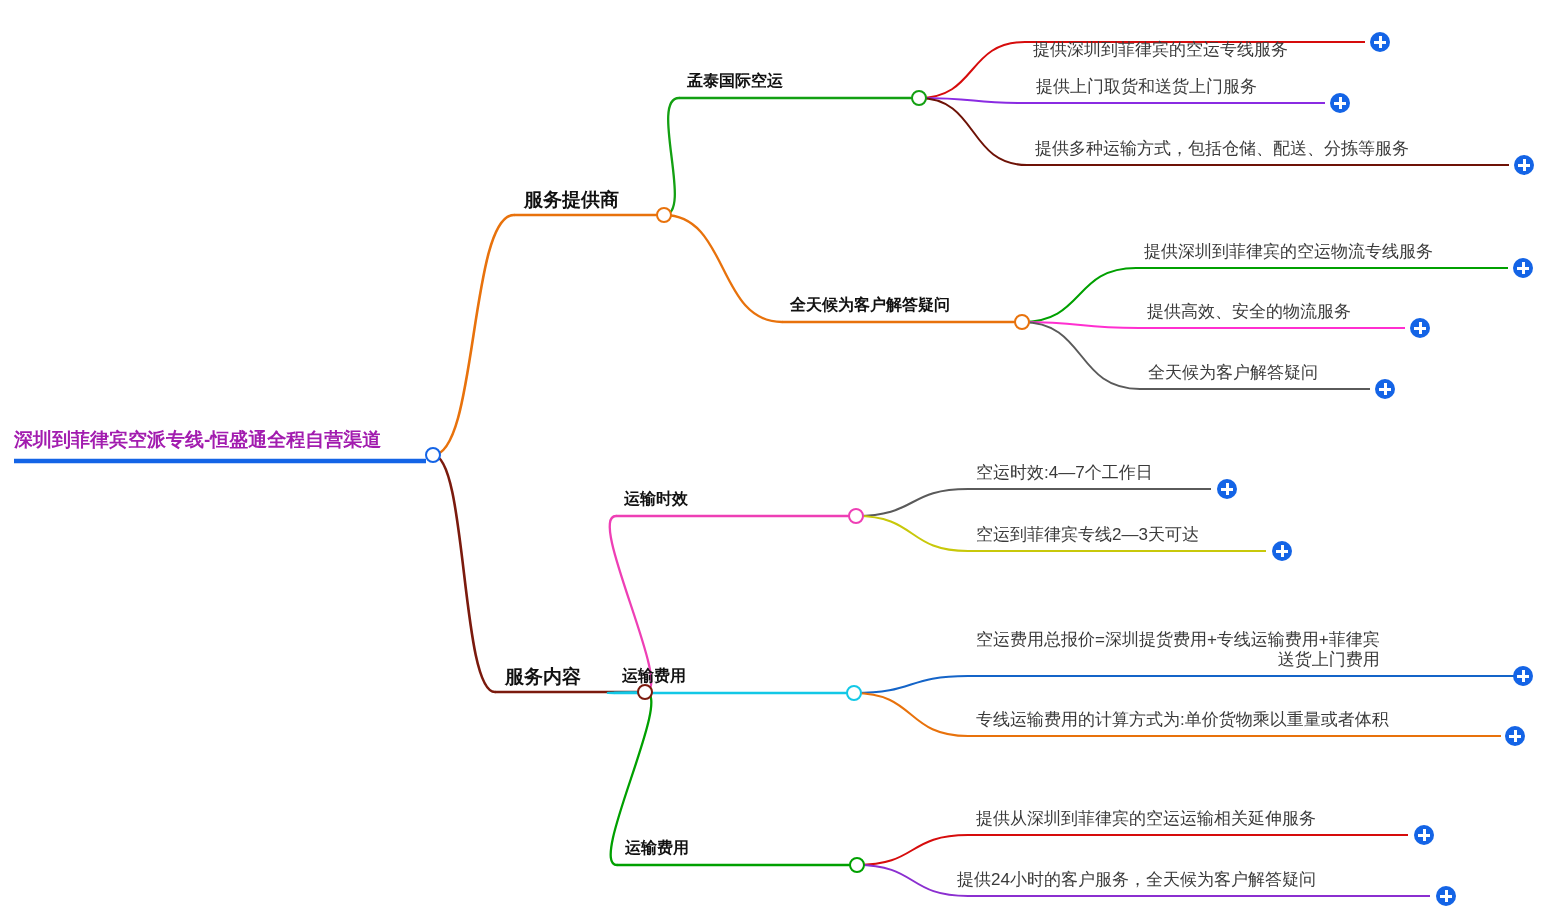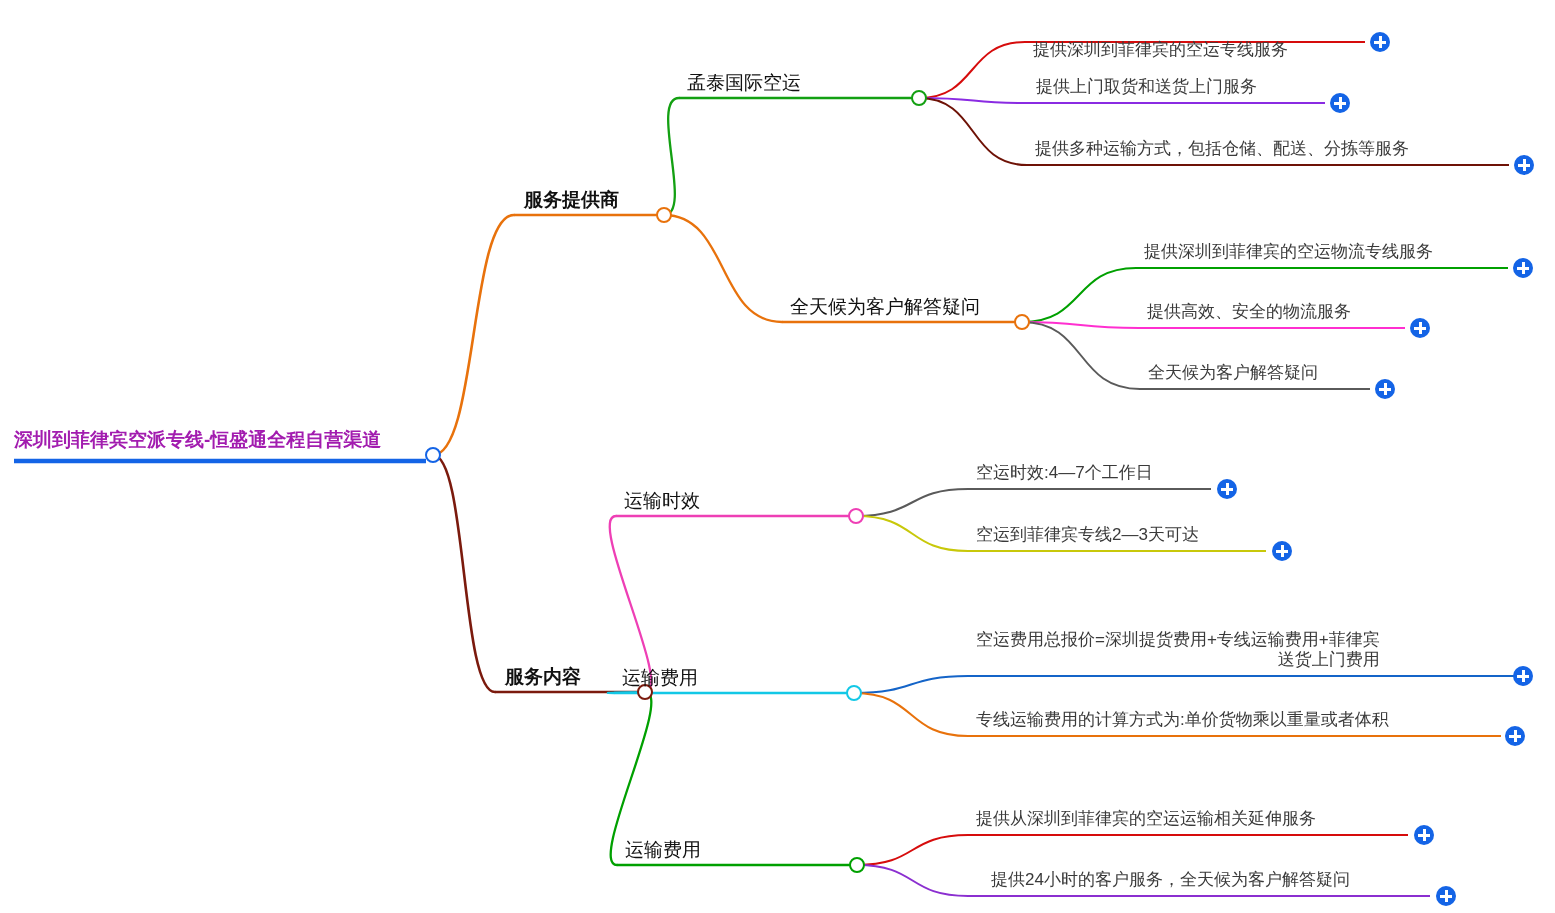--- a/index.html
+++ b/index.html
@@ -40,22 +40,22 @@
     font-weight: bold;
     color: #a21caf;
     letter-spacing: 0px;
   }
   .level1-node {
     font-size: 19px;
     font-weight: bold;
     color: #111111;
   }
   .level2-node {
-    font-size: 19px;
-    font-weight: normal;
+    font-size: 16px;
+    font-weight: bold;
     color: #111111;
   }
   .leaf-node {
     font-size: 17px;
     font-weight: normal;
     color: #3a3a3a;
   }
   .dot {
     position: absolute;
     border-radius: 50%;
@@ -207,19 +207,19 @@
       </div>
       <div class="plus-btn" style="left: 1505px; top: 726px;"></div>
       <div class="node level2-node" style="left: 625px; top: 839px;">
         <span class="node-label">运输费用</span>
       </div>
       <div class="dot" style="left: 849px; top: 857px; width: 16px; height: 16px; border: 2.2px solid rgb(0, 160, 0);"></div>
       <div class="node leaf-node" style="left: 976px; top: 809px;">
         <span class="node-label">提供从深圳到菲律宾的空运运输相关延伸服务</span>
       </div>
       <div class="plus-btn" style="left: 1414px; top: 825px;"></div>
-      <div class="node leaf-node" style="left: 991px; top: 870px;">
+      <div class="node leaf-node" style="left: 957px; top: 870px;">
         <span class="node-label">提供24小时的客户服务，全天候为客户解答疑问</span>
       </div>
       <div class="plus-btn" style="left: 1436px; top: 886px;"></div>
     </div>
 
 </div>
 
 </body></html>

